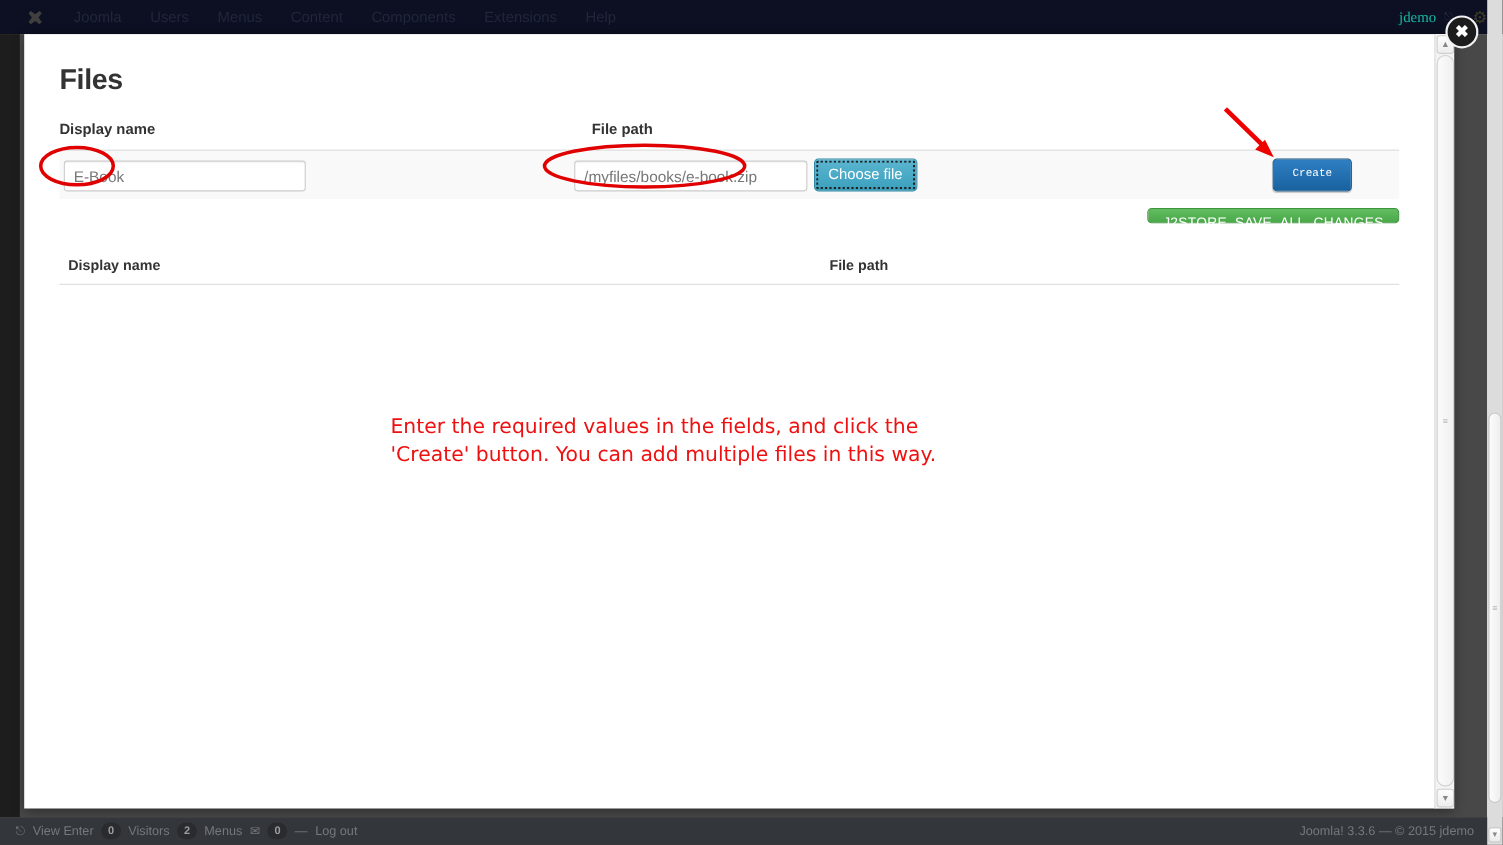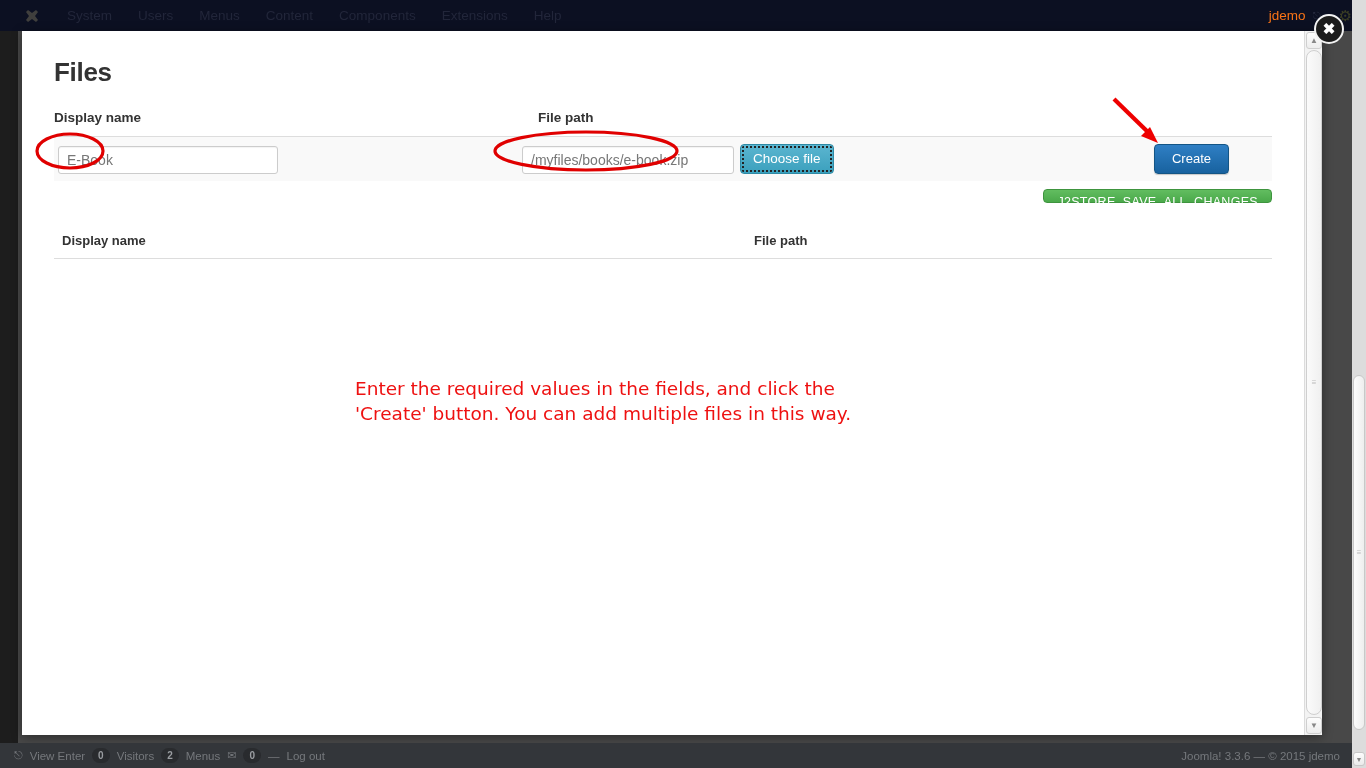--- a/index.html
+++ b/index.html
@@ -26,21 +26,21 @@
   .joomla-logo svg { display: block; }
   .topnav { display: flex; align-items: center; }
   .topnav-item {
     color: #22263a; font-size: 13.5px; padding: 0 13px; line-height: 31px;
     white-space: nowrap;
   }
   .topbar-right {
     position: absolute; right: 0; top: 0; height: 31px;
     display: flex; align-items: center;
   }
-  .topbar-user { color: #f97316; font-size: 13.5px; padding-right: 4px; }
+  .topbar-user { color: #14b8a6; font-size: 13.5px; padding-right: 4px; font-family: Liberation Serif, serif; }
   .ext-ico { font-size: 10px; margin-left: 3px; color: #2a2e43; }
   .gear-ico {
     margin: 0 14px 0 18px; color: #3b3e24; font-size: 15px;
   }
 
   
   .page-body {
     position: absolute; top: 31px; left: 0; right: 0; bottom: 25px;
     background: #ffffff;
   }
@@ -122,22 +122,22 @@
     border: 1px solid #2e8aa5; border-radius: 4px;
     color: #ffffff; font-size: 13.5px; line-height: 28px;
     outline: 2px dotted #222; outline-offset: -4px;
     font-family: "Liberation Sans", sans-serif; cursor: pointer;
   }
   .btn-create {
     position: absolute; right: 43px; top: 7px; height: 30px;
     padding: 0 17px;
     background: linear-gradient(#2f7fc4, #18629f);
     border: 1px solid #145585; border-radius: 4px;
-    color: #ffffff; font-size: 13px; line-height: 28px;
-    font-family: Liberation Sans, sans-serif; cursor: pointer;
+    color: #ffffff; font-size: 10px; line-height: 28px;
+    font-family: Liberation Mono, monospace; cursor: pointer;
     box-shadow: 0 1px 1px rgba(0,0,0,.2);
   }
 
   
   .saveall-row {
     position: relative; margin: 8px 16px 0 16px; height: 38px;
   }
   .btn-saveall {
     position: absolute; right: 0; top: 0; height: 14px;
     padding: 0 13px;
@@ -234,21 +234,21 @@
 
 <div id="app">
 
   <div class="topbar">
     <div class="joomla-logo">
       <svg width="20" height="20" viewBox="0 0 20 20">
         <path d="M6 4 L10 7 L14 4 L16 6 L13 10 L16 14 L14 16 L10 13 L6 16 L4 14 L7 10 L4 6 Z" fill="#6b6654"></path>
       </svg>
     </div>
     <div class="topnav">
-      <div class="topnav-item">System</div>
+      <div class="topnav-item">Joomla</div>
       <div class="topnav-item">Users</div>
       <div class="topnav-item">Menus</div>
       <div class="topnav-item">Content</div>
       <div class="topnav-item">Components</div>
       <div class="topnav-item">Extensions</div>
       <div class="topnav-item">Help</div>
     </div>
     <div class="topbar-right">
       <span class="topbar-user">jdemo</span>
       <span class="ext-ico">⎋</span>

